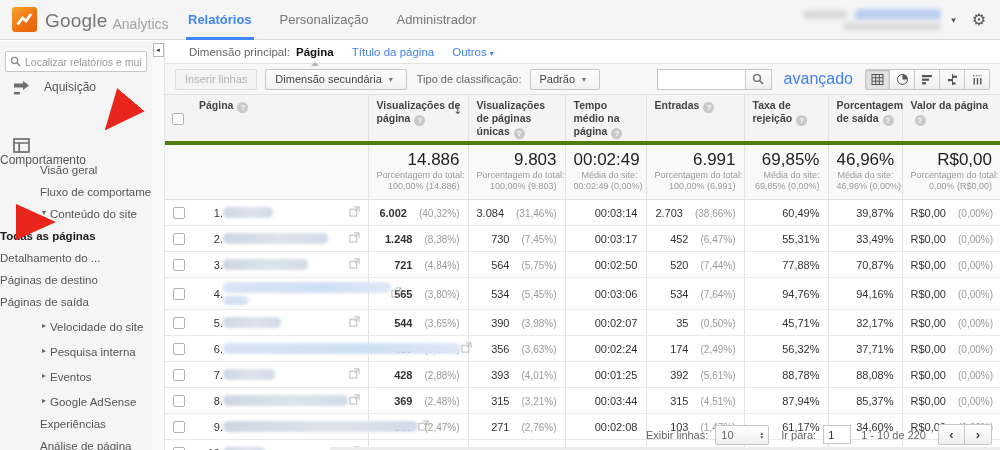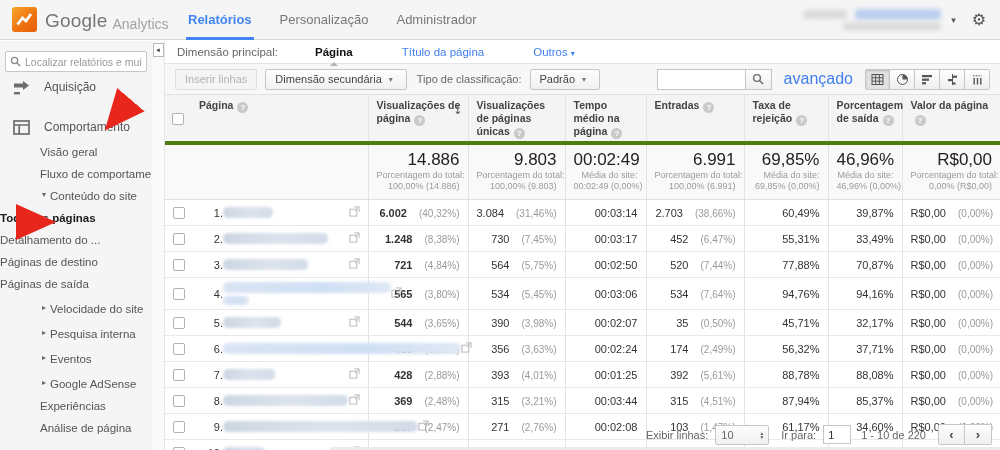--- a/index.html
+++ b/index.html
@@ -35,39 +35,39 @@
   
   .sidebar { position:absolute; top:41px; left:0; width:152px; bottom:0; background:#f5f5f5; z-index:1; }
   .search-box { margin:10px 5px 0 5px; height:21px; background:#fff; border:1px solid #c6c6c6;
                 border-radius:2px; display:flex; align-items:center; padding:0 4px; overflow:hidden; }
   .search-box input { border:none; outline:none; background:transparent; font-size:10.5px;
                 color:#444; width:100%; font-family:"Liberation Sans",sans-serif; }
   .search-box input::placeholder { color:#999; }
   .side-items { margin-top:0; }
   .s-item { display:flex; align-items:flex-start; cursor:pointer; color:#555; font-size:11.5px; white-space:nowrap; }
   .s-item.section { height:26px; margin-top:8px; font-size:12px; color:#555; }
-  .s-item.section.gap { margin-top:14px; }
+  .s-item.section.gap { margin-top:32px;flex-direction:column; }
   .s-icon { width:18px; margin-left:13px; margin-right:13px; display:flex; align-items:center; }
   .s-item.link { height:22px; padding-left:40px; }
   .s-item.expand { height:22px; padding-left:42px; }
   .s-item.expand.gap { margin-top:3px; }
   .s-caret { font-family:"DejaVu Sans",sans-serif; font-size:8px; color:#666; margin-right:4px; }
   .s-item.sublink { height:22px; }
   .s-item.active { font-weight:bold; color:#1a1a1a; }
 
   
   .collapse-strip { position:absolute; top:41px; left:152px; width:13px; bottom:0;
                     background:#fafafa; border-right:1px solid #e6e6e6; z-index:1; }
   .collapse-btn { width:11px; height:14px; border:1px solid #b9b9b9; background:#fff; margin:2px auto 0;
                   display:flex; align-items:center; justify-content:center; cursor:pointer;
                   font-family:"DejaVu Sans",sans-serif; font-size:7px; color:#333; }
 
   
   .main { position:absolute; top:41px; left:165px; width:835px; bottom:0; background:#fff; }
-  .dim-bar { height:22px; display:flex; align-items:center; padding-left:12px; font-size:11.5px;gap:31px; }
+  .dim-bar { height:22px; display:flex; align-items:center; padding-left:24px; font-size:11.5px; }
   .dim-label { color:#666; }
   .dim-selected { color:#111; font-weight:bold; margin-left:6px; position:relative; cursor:pointer; }
   .dim-selected::after { content:""; position:absolute; left:50%; margin-left:-4px; bottom:-8px;
                   border:4px solid transparent; border-bottom-color:#b5b5b5; }
   .dim-link { color:#427fed; margin-left:18px; cursor:pointer; }
   .dim-link .s-caret { color:#427fed; margin-left:3px; }
 
   .toolbar { height:32px; background:#f7f7f7; border-top:1px solid #e3e3e3; border-bottom:1px solid #e0e0e0;
              display:flex; align-items:center; padding:0 10px; }
   .btn { height:21px; padding:0 9px; background:linear-gradient(#fdfdfd,#f1f1f1);

